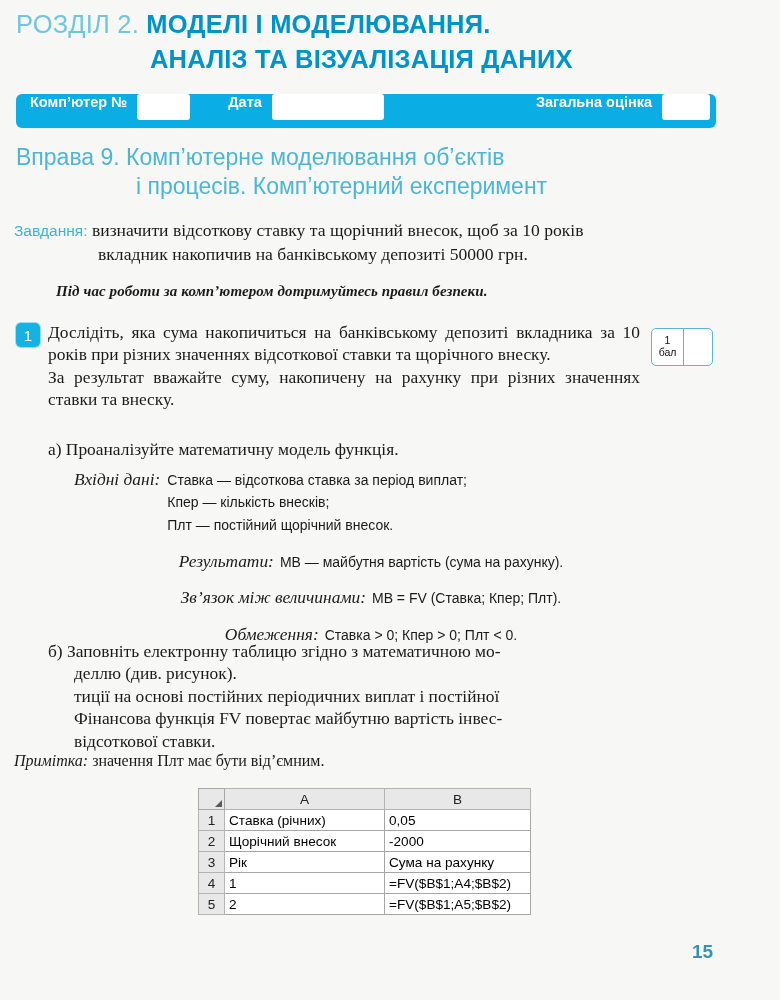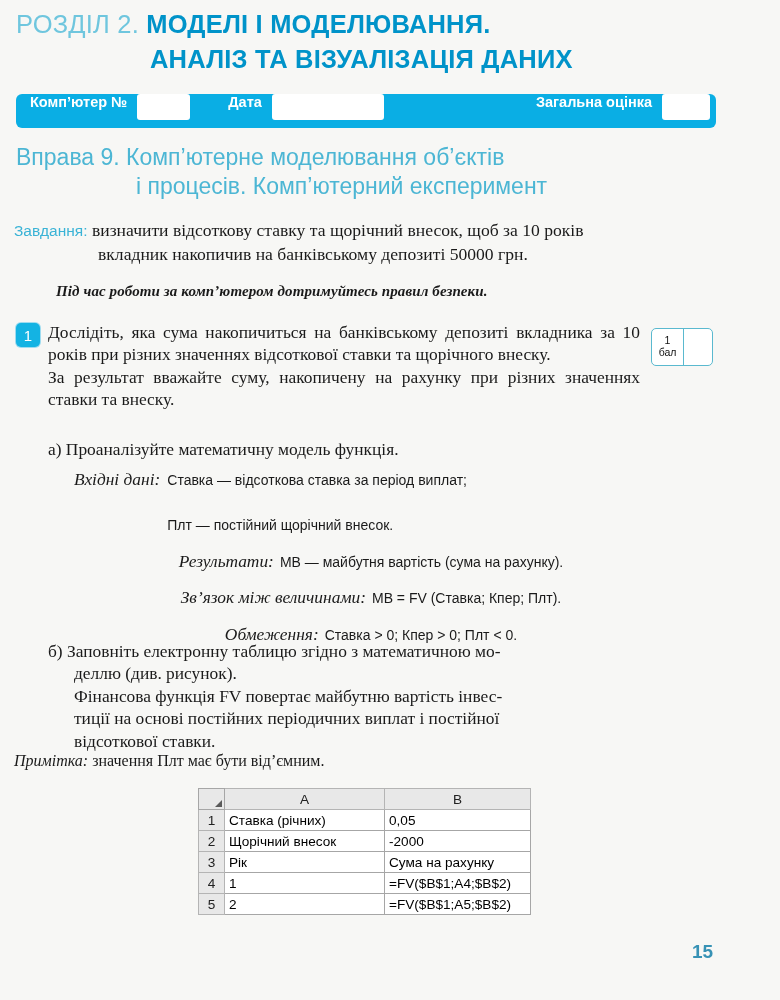--- a/index.html
+++ b/index.html
@@ -329,43 +329,43 @@
   <div class="p-just">За результат вважайте суму, накопичену на рахунку при різних значеннях ставки та внеску.</div>
 </div>
 
 <div class="sec-a">
   <div>а) Проаналізуйте математичну модель функція.</div>
 
   <div class="mm-row indent-1">
     <span class="mm-term">Вхідні дані:</span>
     <span class="mm-defs">
       <span class="mm-def mono-sans">Ставка — відсоткова ставка за період виплат;</span><br>
-      <br>
+      <span class="mm-def mono-sans">Кпер — кількість внесків;</span><br>
       <span class="mm-def mono-sans">Плт — постійний щорічний внесок.</span>
     </span>
   </div>
 
   <div class="sec-line indent-1">
     <span class="mm-term">Результати:</span><span class="mono-sans">МВ — майбутня вартість (сума на рахунку).</span>
   </div>
 
   <div class="sec-line indent-1">
     <span class="mm-term">Зв’язок між величинами:</span><span class="mono-sans">МВ = FV (Ставка; Кпер; Плт).</span>
   </div>
 
   <div class="sec-line indent-1">
     <span class="mm-term">Обмеження:</span><span class="mono-sans">Ставка &gt; 0; Кпер &gt; 0; Плт &lt; 0.</span>
   </div>
 </div>
 
 <div class="sec-b">
   <div>б) Заповніть електронну таблицю згідно з математичною мо-</div>
   <div class="sub">деллю (див. рисунок).</div>
+  <div class="sub">тиції на основі постійних періодичних виплат і постійної</div>
   <div class="sub">Фінансова функція FV повертає майбутню вартість інвес-</div>
-  <div class="sub">тиції на основі постійних періодичних виплат і постійної</div>
   <div class="sub">відсоткової ставки.</div>
 </div>
 
 <div class="note-line">
   <span class="note-label">Примітка:</span>
   <span>значення Плт має бути від’ємним.</span>
 </div>
 
 <table class="sheet">
   <colgroup>

